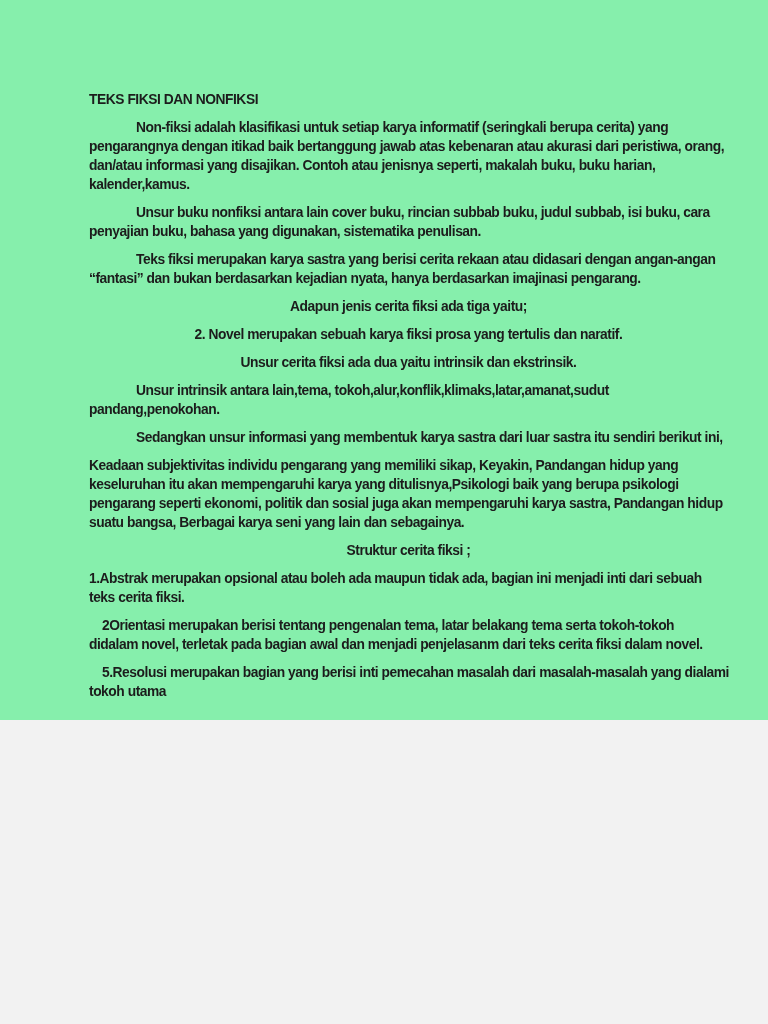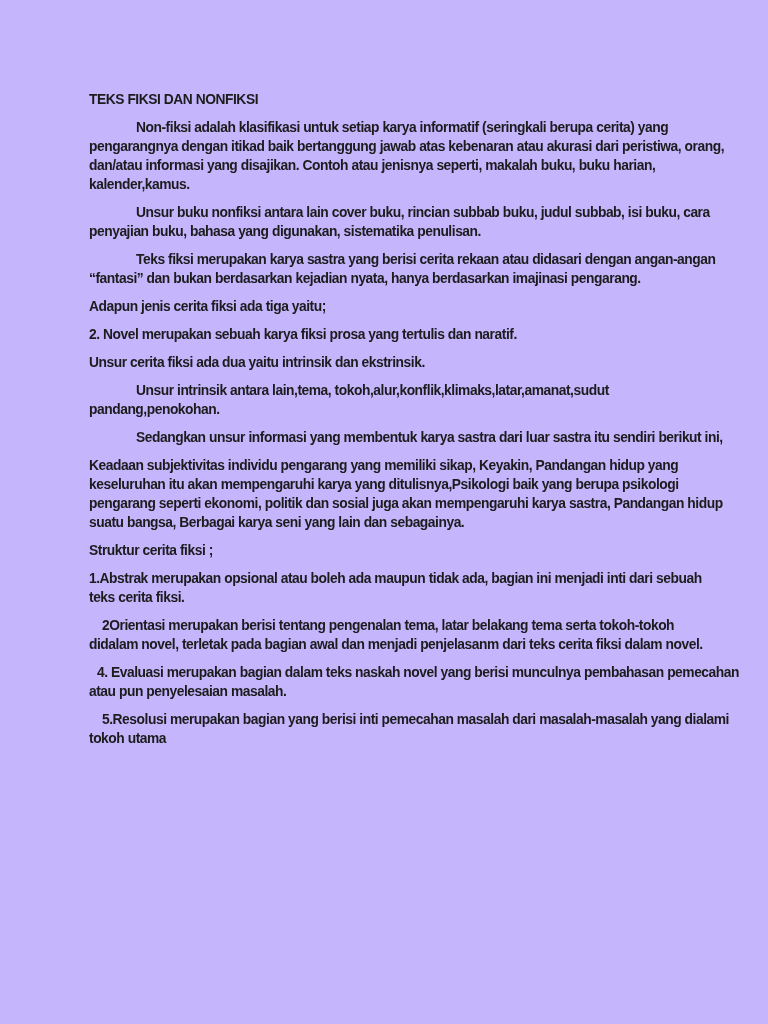--- a/index.html
+++ b/index.html
@@ -3,23 +3,23 @@
 <meta charset="utf-8">
 <style>
   html, body {
     margin: 0;
     padding: 0;
     background: #f2f2f2;
   }
   .page {
     position: relative;
     width: 768px;
-    height: 1024px;
+    height: 720px;
     margin: 0 auto;
-    background: #c4b5fd;
+    background: #86efac;
     overflow: hidden;
     font-family: "Liberation Sans", "DejaVu Sans", sans-serif;
   }
   .content {
     position: absolute;
     top: 90px;
     left: 89px;
     right: 40px;
     color: #1c1c1c;
     font-size: 13.8px;
@@ -33,21 +33,21 @@
   }
   .doc-title {
     margin: 0 0 10px 0;
     margin-left: 47px;
     font-size: 13.8px;
     font-weight: 700;
     line-height: 19px;
   }
   
   .p-indent  { text-indent: 47px; }   
-  .p-block   { margin-left: 47px; }   
+  .p-block   { margin-left: 47px; text-align: center; }   
   .p-flush   { }                      
   .p-tiny    { text-indent: 13px; }   
   .p-tiny-sm { text-indent: 8px; }    
   .gap-lg    { margin-bottom: 13px; }
 </style>
 </head>
 <body>
 
 <div class="page">
   <div class="content">
@@ -85,20 +85,18 @@
 
     <p class="p-block">Struktur cerita fiksi ;</p>
 
     <p class="p-flush">1.Abstrak merupakan opsional atau boleh ada maupun tidak ada, bagian ini menjadi inti dari sebuah
 teks cerita fiksi.</p>
 
     <p class="p-tiny">2Orientasi merupakan berisi tentang pengenalan tema, latar belakang tema serta tokoh-tokoh
 didalam novel, terletak pada bagian awal dan menjadi penjelasanm dari teks cerita fiksi dalam novel.</p>
 
 
-    <p class="p-tiny-sm">4. Evaluasi merupakan bagian dalam teks naskah novel yang berisi munculnya pembahasan pemecahan
-atau pun penyelesaian masalah.</p>
 
     <p class="p-tiny">5.Resolusi merupakan bagian yang berisi inti pemecahan masalah dari masalah-masalah yang dialami
 tokoh utama</p>
 
   </div>
 </div>
 
 </body></html>

